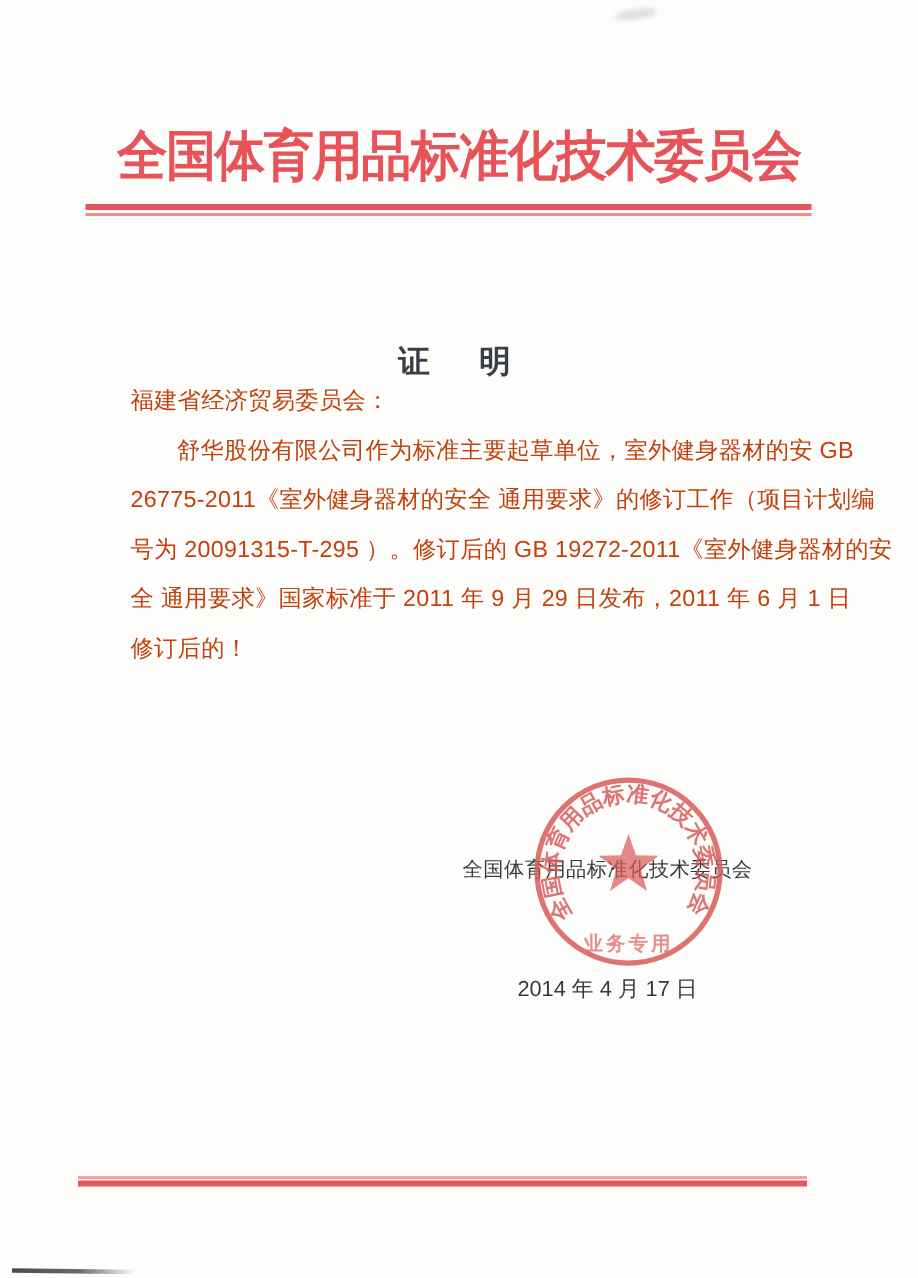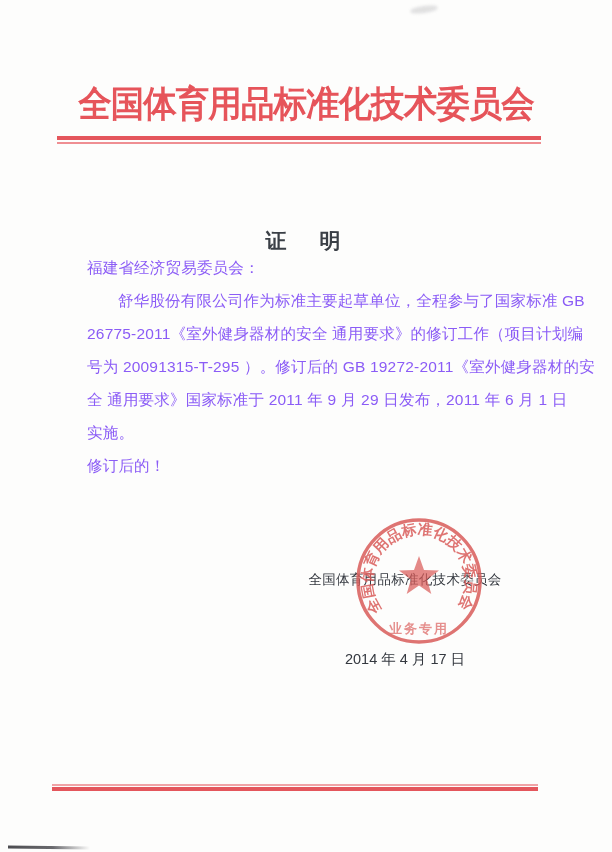--- a/index.html
+++ b/index.html
@@ -37,21 +37,21 @@
     font-size:21px; font-weight:bold;
     letter-spacing:6px;
     color:#3a3f46;
     white-space:pre;
     margin-top:43px;
   }
   
   .body-block {
     position:absolute; top:251px; left:87px; width:444px;
     font-size:15.5px; line-height:33px;
-    color:#8b5cf6;
+    color:#c2410c;
     letter-spacing:.2px;
     white-space:nowrap;
   }
   .para-line { height:33px; }
   .para-line.indent { text-indent:2em; }
   .closing { height:33px; }
   
   .signature {
     position:absolute; left:295px; width:220px;
     text-align:center; color:#34383f; white-space:nowrap;
@@ -92,25 +92,24 @@
   <div class="artifact-smudge"></div>
 
   <div class="letterhead">全国体育用品标准化技术委员会</div>
   <div class="rule rule-thick"></div>
   <div class="rule rule-thin"></div>
 
   <div class="cert-title">证　明</div>
 
   <div class="body-block">
     <div class="para-line">福建省经济贸易委员会：</div>
-    <div class="para-line indent">舒华股份有限公司作为标准主要起草单位，全程参与了国家标准 GB</div>
+    <div class="para-line indent">舒华股份有限公司作为标准主要起草单位，室外健身器材的安 GB</div>
     <div class="para-line">26775-2011《室外健身器材的安全 通用要求》的修订工作（项目计划编</div>
     <div class="para-line">号为 20091315-T-295 ）。修订后的 GB 19272-2011《室外健身器材的安</div>
     <div class="para-line">全 通用要求》国家标准于 2011 年 9 月 29 日发布，2011 年 6 月 1 日</div>
-    <div class="para-line">实施。</div>
     <div class="closing">修订后的！</div>
   </div>
 
   <div class="signature sig-name">全国体育用品标准化技术委员会</div>
   <div class="signature sig-date">2014 年 4 月 17 日</div>
 
   <svg class="seal" viewBox="0 0 134 134">
     <defs>
       <path id="sealArc" d="M 29.9 96 A 47 47 0 1 1 104.1 96" fill="none"></path>
     </defs>

